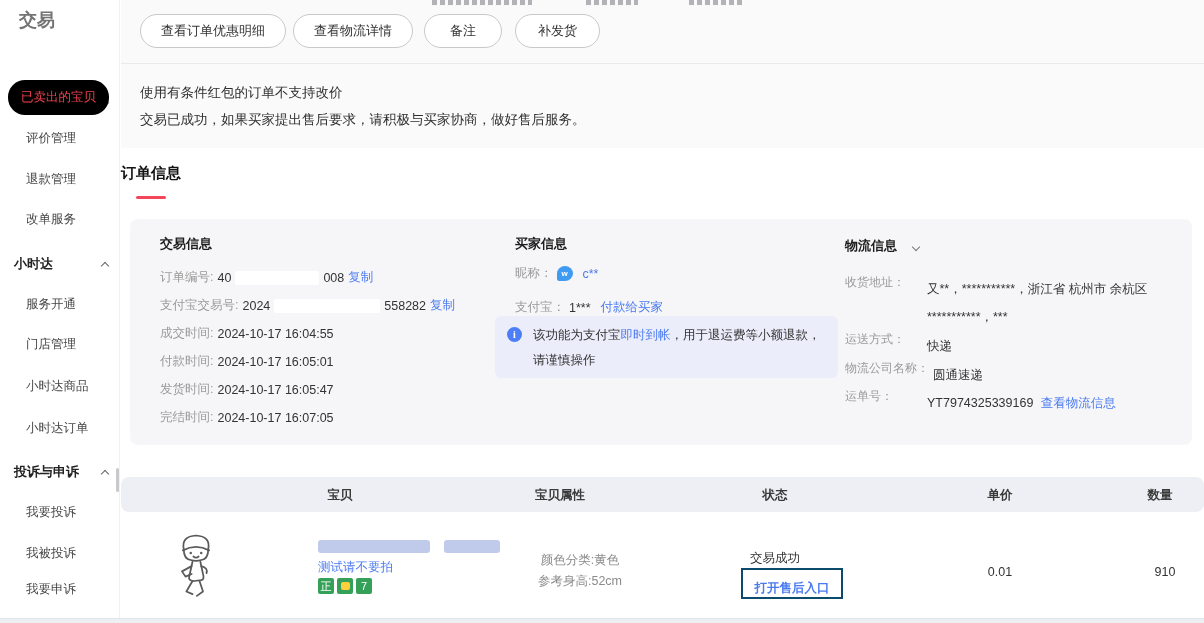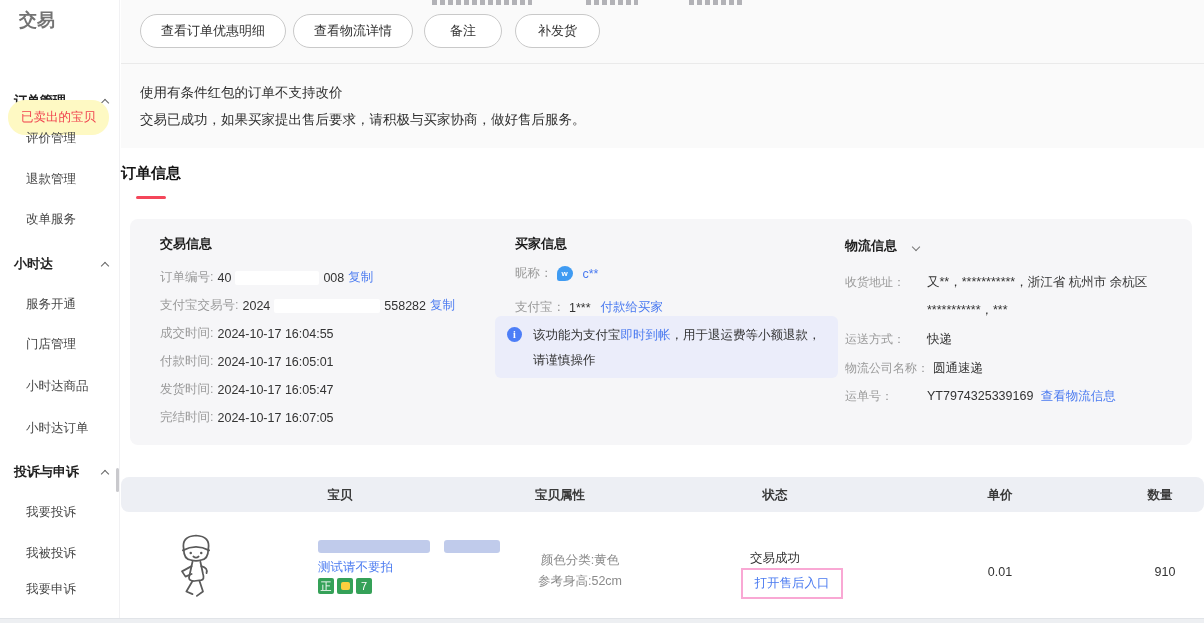--- a/index.html
+++ b/index.html
@@ -8,21 +8,21 @@
   #app { position:relative; width:1204px; height:623px; }
 
   
   .sidebar { position:absolute; left:0; top:0; width:120px; height:623px; background:#fff; border-right:1px solid #f1f1f3; }
   .side-title { position:absolute; left:19px; top:8px; font-size:18px; font-weight:bold; color:#737373; }
   .side-group { position:absolute; left:14px; width:94px; display:flex; justify-content:space-between; align-items:center; font-size:13px; font-weight:bold; color:#222; cursor:pointer; }
   .chev { width:6px; height:6px; border-left:1.5px solid #666; border-bottom:1.5px solid #666; display:inline-block; }
   .chev.up { transform:rotate(135deg); margin-top:4px; }
   .chev.down { transform:rotate(-45deg); margin-top:-3px; }
   .side-item { position:absolute; left:26px; font-size:12.5px; color:#464646; cursor:pointer; white-space:nowrap; }
-  .side-item.active { left:8px; background:#fef9c3; color:#f0414e; border-radius:17px; padding:9px 13px;margin-top:20px; }
+  .side-item.active { left:8px; background:#000000; color:#f0414e; border-radius:17px; padding:9px 13px; }
   .side-scroll-thumb { position:absolute; left:116px; top:468px; width:3px; height:24px; background:#c9c9cd; border-radius:2px; }
 
   
   .main-top { position:absolute; left:121px; top:0; width:1083px; height:148px; background:#fafafa; }
   .frag { position:absolute; top:0; height:5px; background:repeating-linear-gradient(90deg,#9a9aa0 0 5px, rgba(0,0,0,0) 5px 8px); opacity:.75; }
   .pill-btn { position:absolute; top:14px; height:34px; display:inline-flex; align-items:center; padding:0 20px; background:#fff; border:1px solid #c9c9c9; border-radius:17px; font-size:13px; color:#333; cursor:pointer; white-space:nowrap; }
   .top-divider { position:absolute; left:0; top:63px; width:1083px; height:1px; background:#eaeaea; }
   .notice-line { position:absolute; left:19px; font-size:13.5px; color:#2f2f2f; white-space:nowrap; }
 
   
@@ -36,35 +36,35 @@
   .val { color:#333; }
   .redact { display:inline-block; height:14px; background:#fff; border-radius:2px; }
   .lnk { color:#4a7af0; cursor:pointer; text-decoration:none; }
 
   .ww-icon { display:inline-flex; align-items:center; justify-content:center; width:16px; height:15px; background:#3f9bf2; border-radius:50% 50% 50% 15%; color:#fff; font-size:8px; font-weight:bold; margin-right:6px; }
   .note-box { position:absolute; left:365px; top:97px; width:343px; height:62px; background:#ebedfa; border-radius:6px; padding:7px 12px 7px 38px; font-size:12.5px; color:#333; line-height:25px; }
   .info-icon { position:absolute; left:12px; top:11px; width:15px; height:15px; border-radius:50%; background:#4d7ef7; color:#fff; font-size:10px; font-weight:bold; display:flex; align-items:center; justify-content:center; font-family:"Liberation Serif","DejaVu Serif",serif; }
 
   .log-row { position:absolute; left:715px; font-size:12px; white-space:nowrap; }
   .log-row .lab { display:inline-block; }
-  .log-row .val-abs { position:absolute; left:82px; top:0; color:#333; font-size:12.5px; }
+  .log-row .val-abs { position:absolute; left:82px; top:7px; color:#333; font-size:12.5px; }
 
   
   .tbl-header { position:absolute; left:121px; top:477px; width:1083px; height:35px; background:#edeff4; border-radius:8px; }
   .th-cell { position:absolute; top:10px; font-size:12.5px; color:#3a3a3a; text-align:center;font-weight:bold; }
   .tbl-row { position:absolute; left:121px; top:512px; width:1083px; height:80px; background:#fff; }
   .prod-img { position:absolute; left:48px; top:20px; width:54px; height:70px; }
   .title-bar { position:absolute; height:13px; background:#b5c2e8; border-radius:3px; opacity:.85; }
   .row-link { position:absolute; font-size:12.5px; color:#4a7af0; cursor:pointer; white-space:nowrap; }
   .badges { position:absolute; left:197px; top:66px; display:flex; gap:3px; }
   .badge { width:16px; height:16px; background:#35a158; border-radius:2px; color:#fff; font-size:11px; display:flex; align-items:center; justify-content:center; }
   .charity-glyph { width:9px; height:8px; background:#ffcf3e; border-radius:2px; }
   .attr-line { position:absolute; left:389px; width:140px; text-align:center; font-size:12.5px; color:#8b8b8b; white-space:nowrap; }
   .status-txt { position:absolute; left:594px; width:120px; text-align:center; top:38px; font-size:12.5px; color:#333; }
-  .annotation-box { position:absolute; left:620px; top:56px; width:102px; height:31px; border:2px solid #f9a8d4; display:flex; align-items:center; justify-content:center; }
+  .annotation-box { position:absolute; left:620px; top:56px; width:102px; height:31px; border:2px solid #0c4a6e; display:flex; align-items:flex-end; justify-content:center;font-weight:bold; }
   .num-cell { position:absolute; width:80px; text-align:center; top:53px; font-size:12.5px; color:#333; }
 
   .bottom-strip { position:absolute; left:0; top:618px; width:1204px; height:5px; background:#edeff2; border-top:1px solid #e1e4e8; }
 </style>
 </head>
 <body>
 
 <div id="app">
 
   <div class="sidebar">

